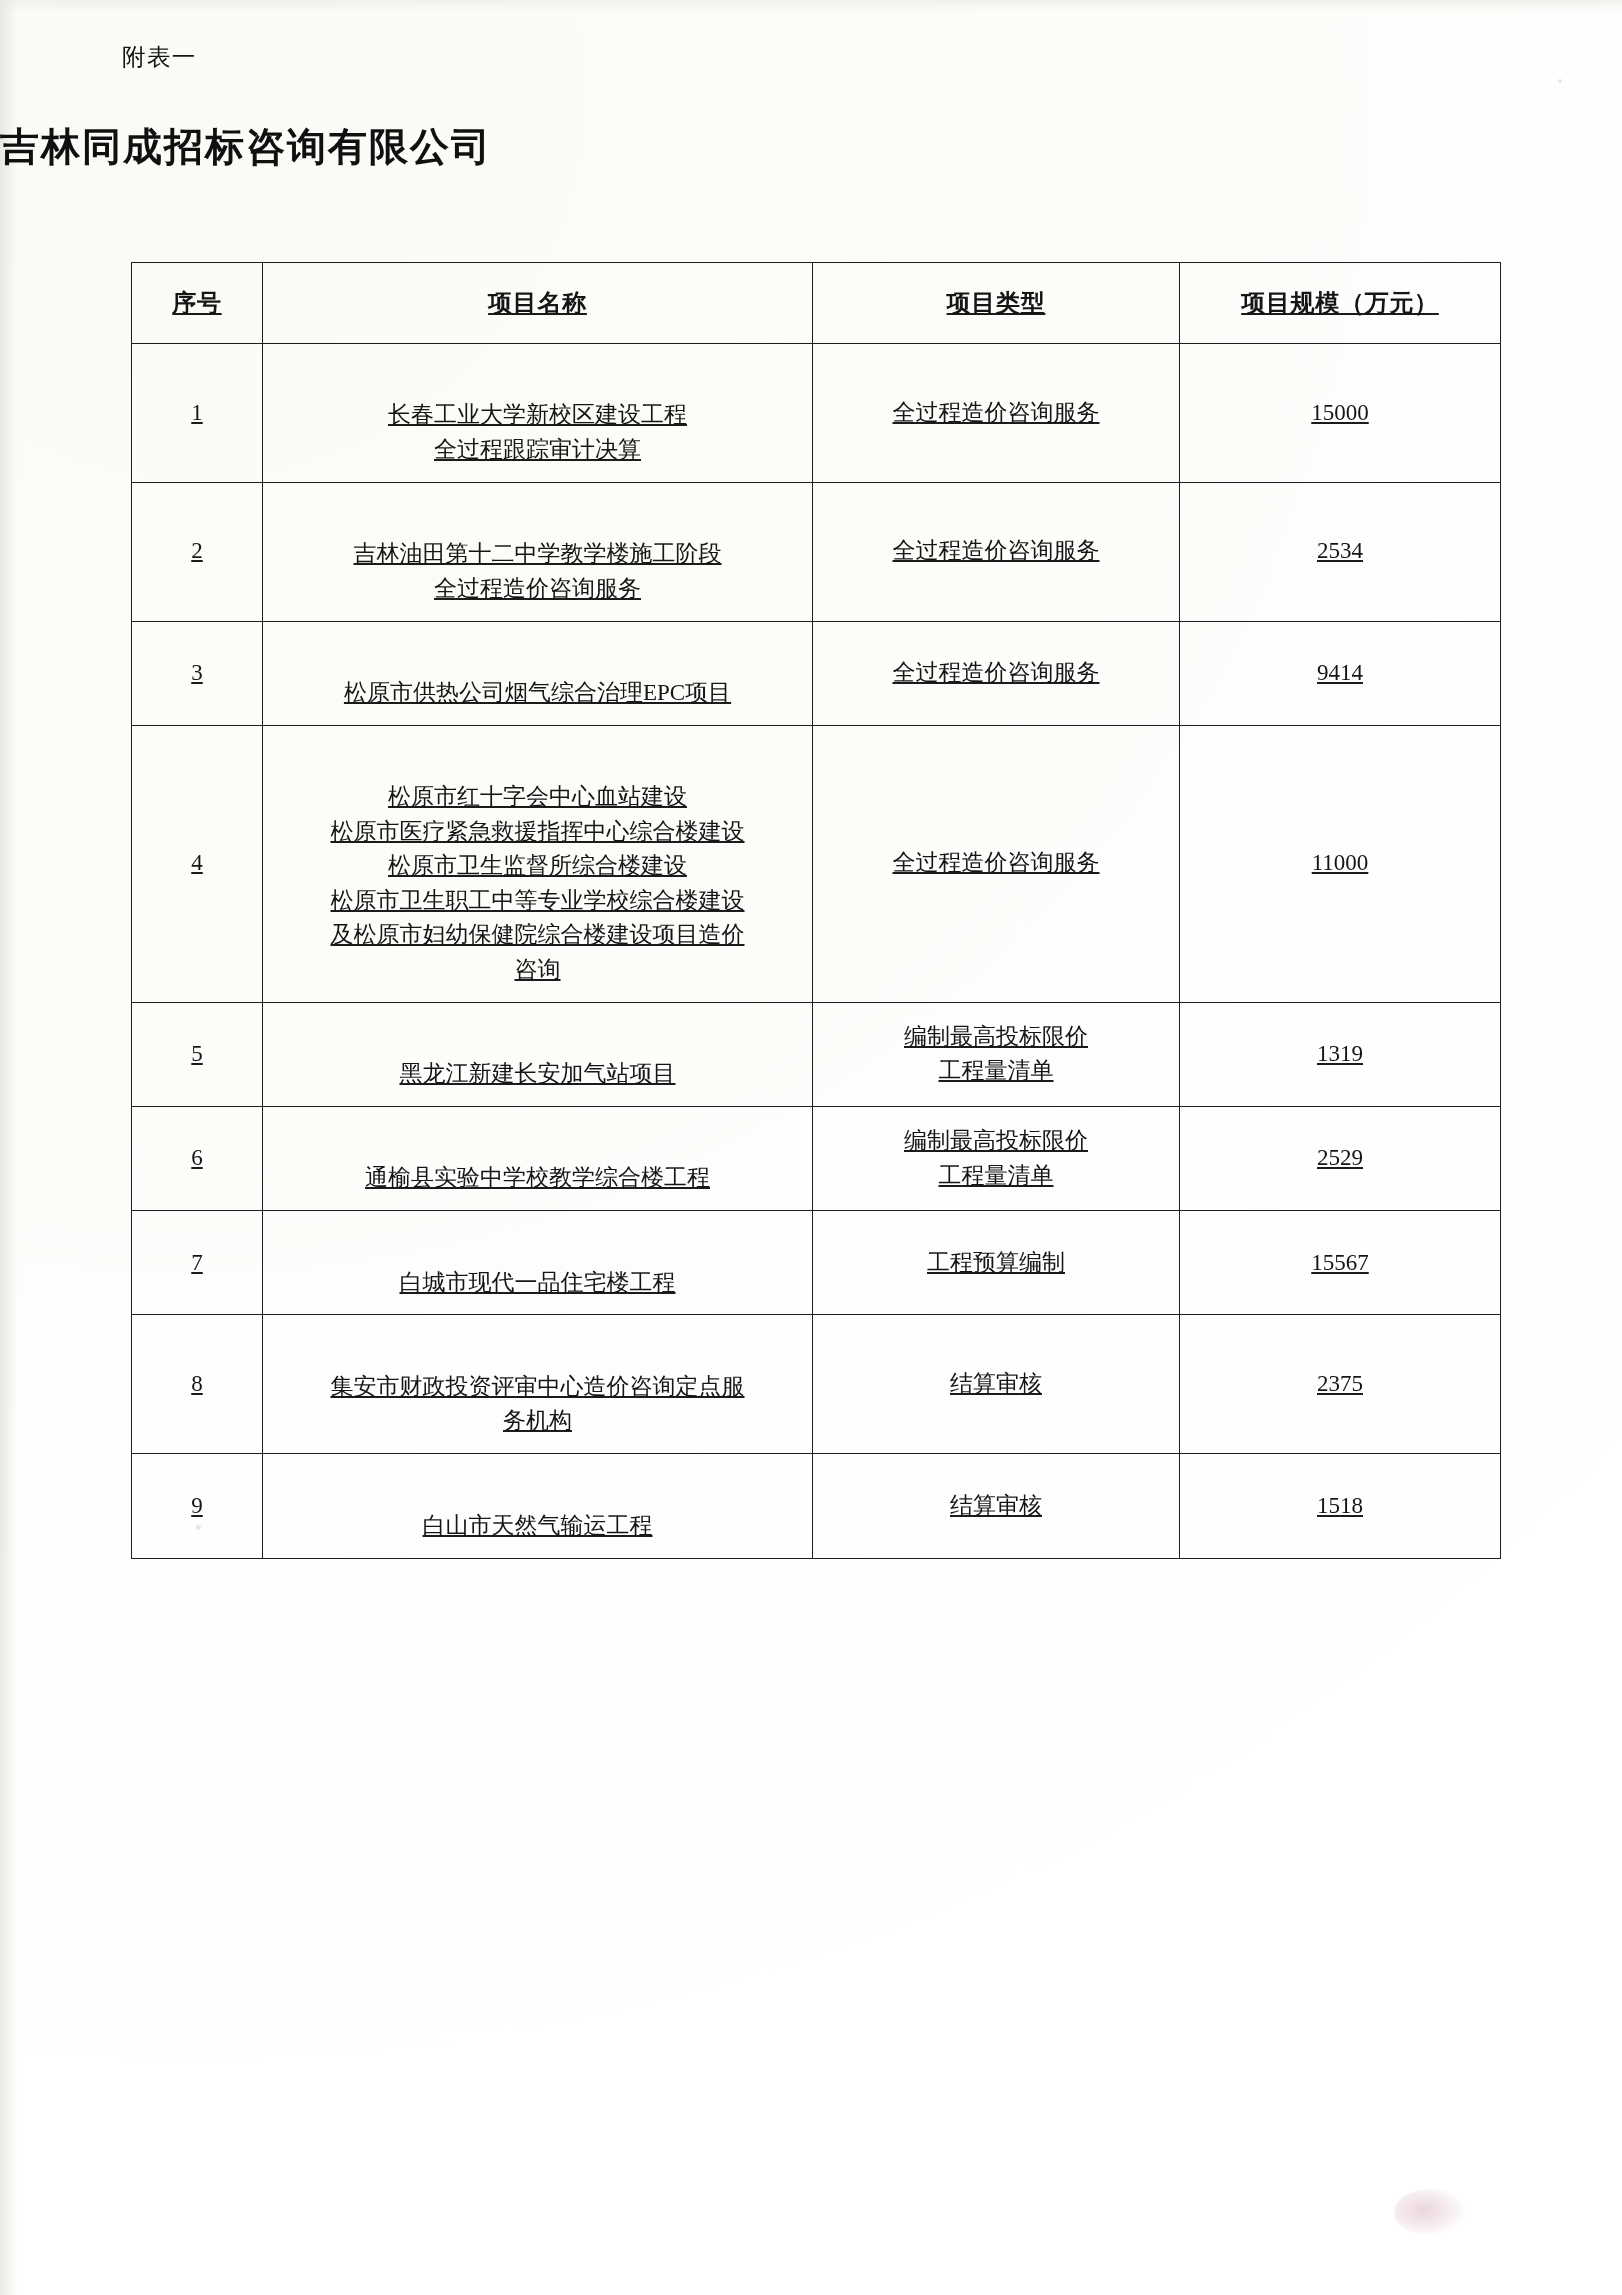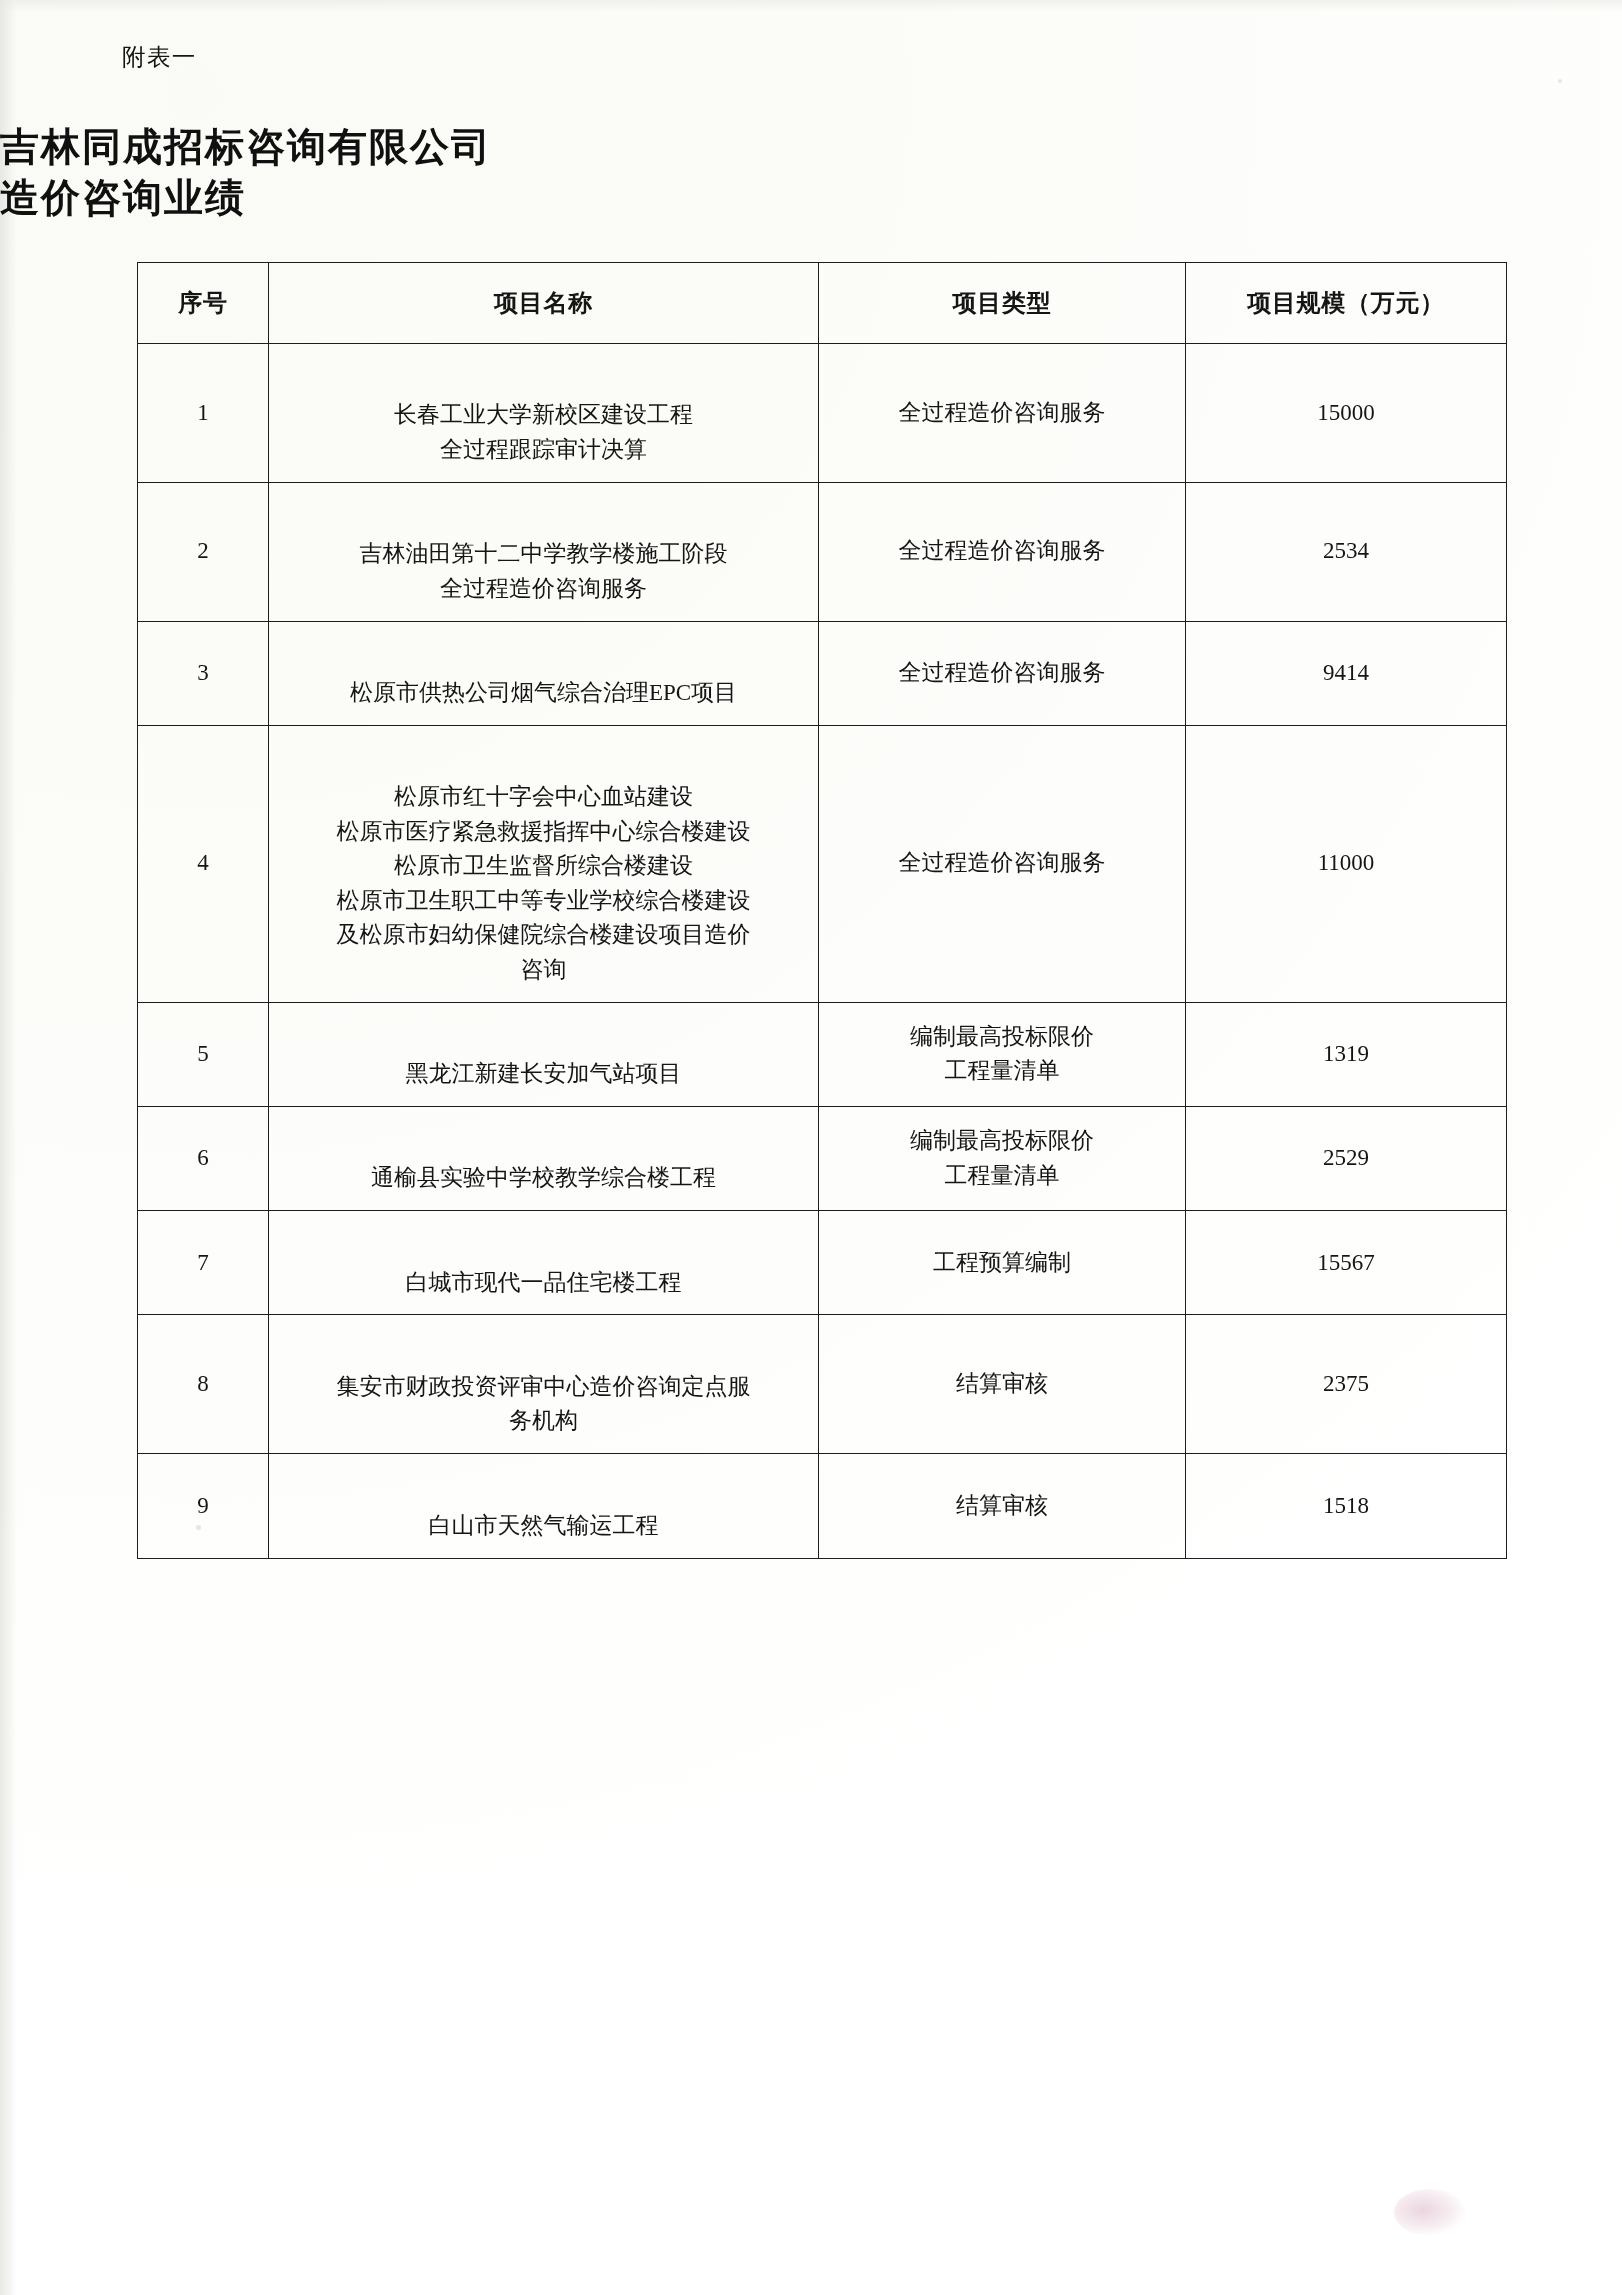--- a/index.html
+++ b/index.html
@@ -59,25 +59,26 @@
     font-size: 39px;
     font-weight: bold;
     line-height: 1.32;
     letter-spacing: 2px;
     color: #101010;
   }
   .doc-title .line2 { display: block; }
 
   table.results {
     position: absolute;
-    left: 137px;
+    left: 131px;
     top: 262px;
     width: 1368px;
     border-collapse: collapse;
     table-layout: fixed;
+    text-decoration: underline;
   }
   table.results th,
   table.results td {
     border: 1.3px solid #1d1d1d;
     text-align: center;
     vertical-align: middle;
     font-size: 23px;
     line-height: 1.5;
     padding: 14.4px 6.5px;
     color: #151515;
@@ -133,21 +134,20 @@
 <div class="paper"></div>
 <div class="scan-edge-left"></div>
 <div class="scan-edge-top"></div>
 
 <div class="content">
 
   <div class="corner-note">附表一</div>
 
   <div class="doc-title">
     <span class="line1">吉林同成招标咨询有限公司</span>
-    <span class="line2">造价咨询业绩</span>
   </div>
 
   <table class="results">
     <colgroup>
       <col class="c-no">
       <col class="c-name">
       <col class="c-type">
       <col class="c-scale">
     </colgroup>
     <thead>

